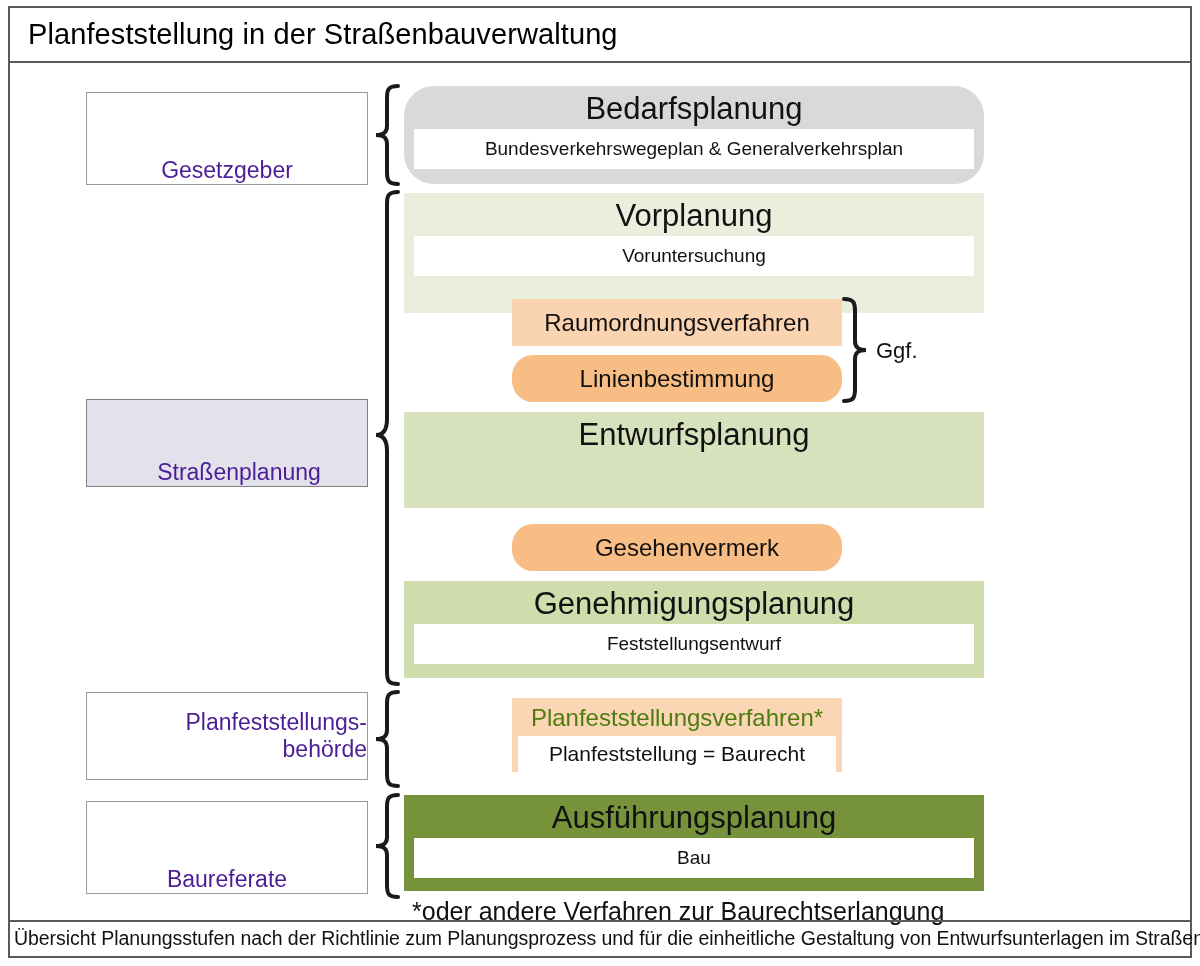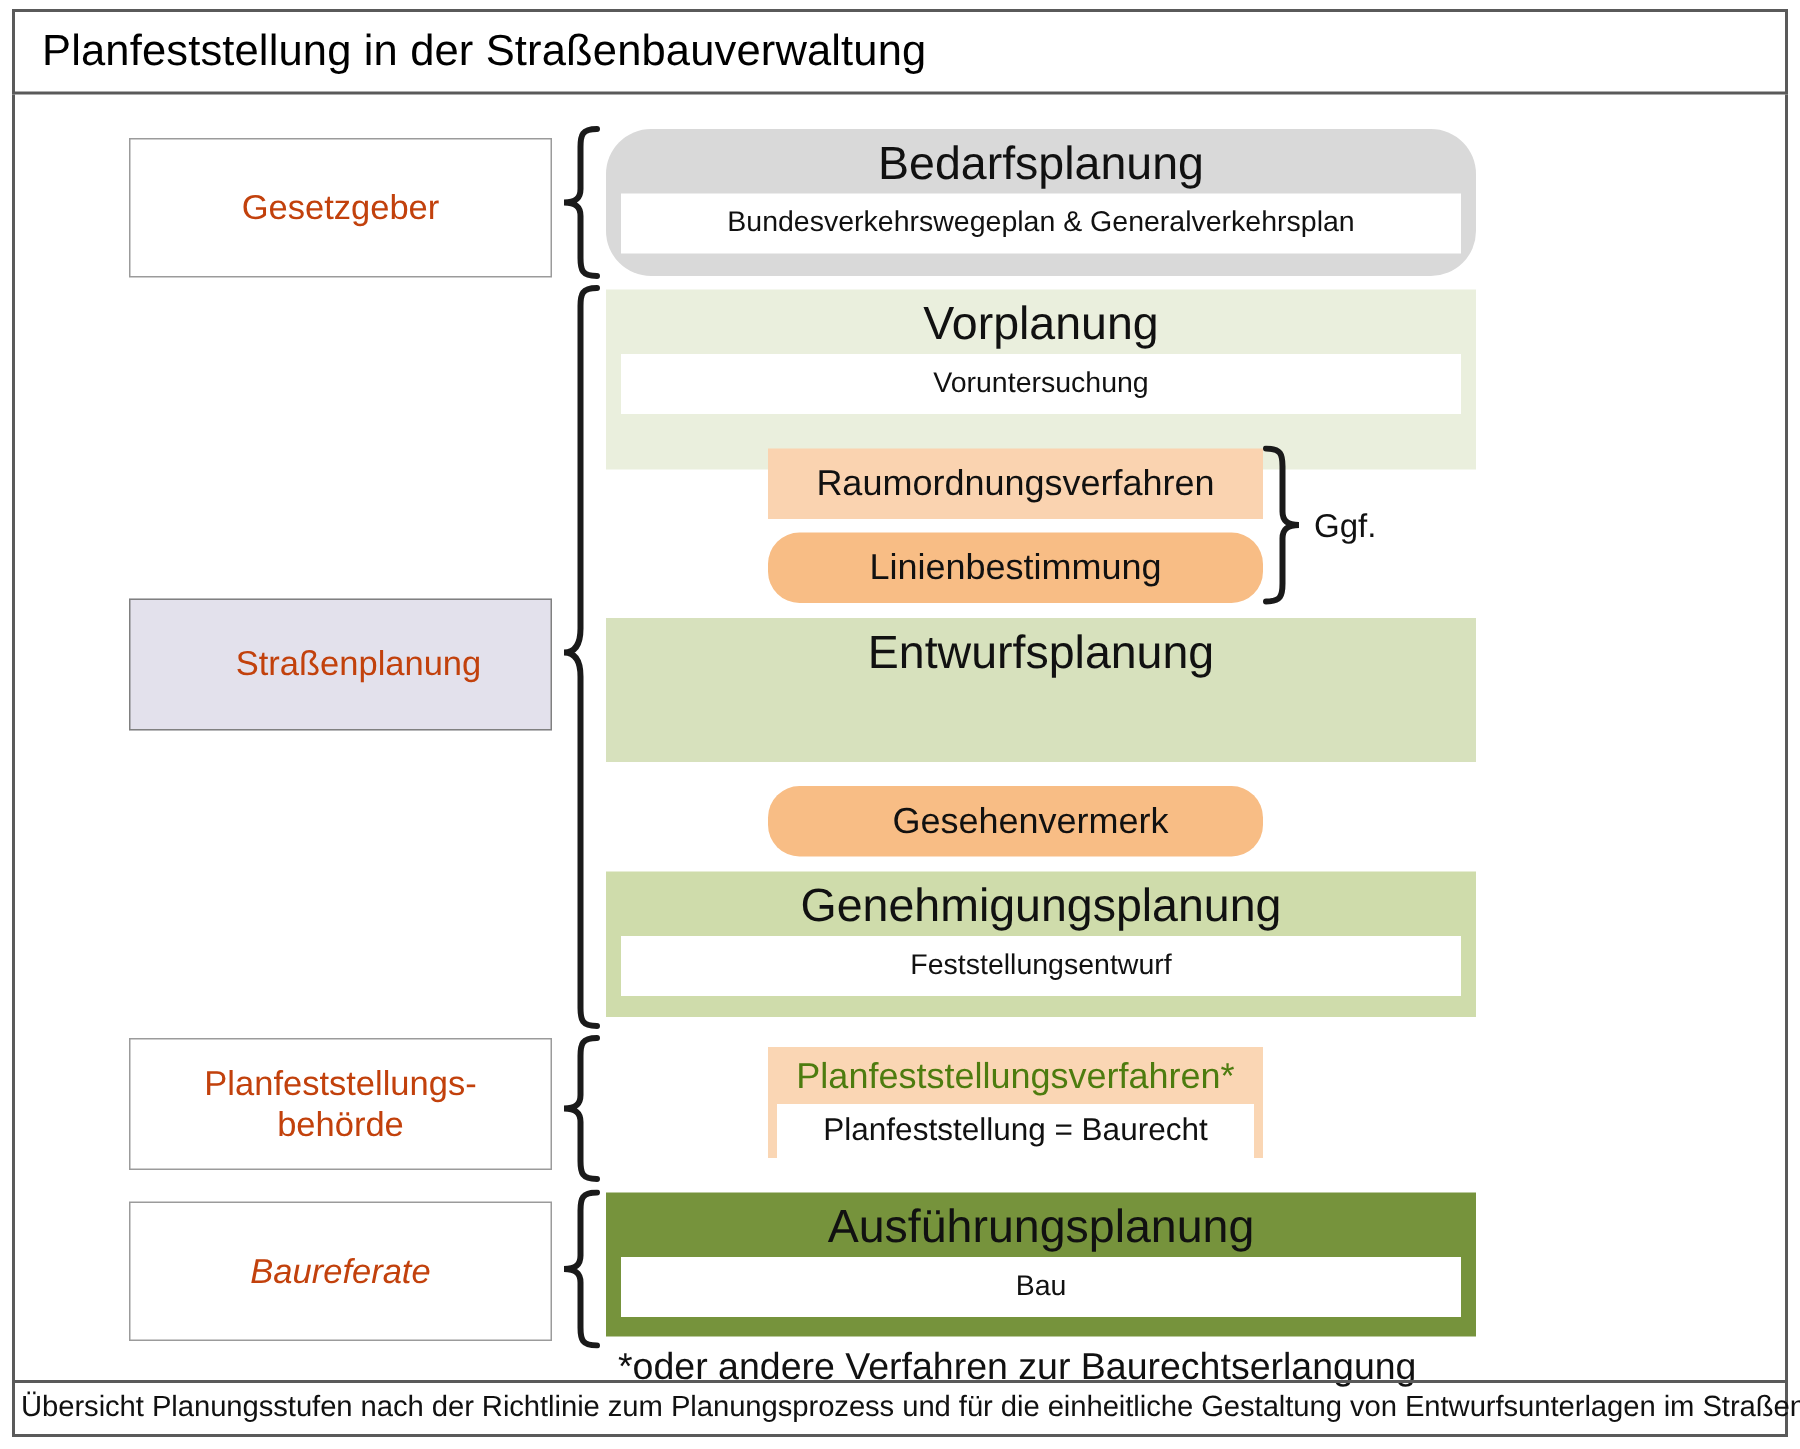--- a/index.html
+++ b/index.html
@@ -54,26 +54,26 @@
     white-space: nowrap;
   }
 
   
   .role-box {
     position: absolute;
     box-sizing: border-box;
     border: 1px solid #9b9b9b;
     background: #ffffff;
     display: flex;
-    align-items: center;
+    align-items: flex-end;
     justify-content: center;
     text-align: center;
     font-size: 23px;
     line-height: 1.18;
-    color: #c2410c;
+    color: #4c1d95;
   }
   .role-box.lavender {
     background: #e3e1ec;
     border: 1px solid #808080;
     padding-left: 24px;
   }
 
   
   .brace {
     position: absolute;
@@ -213,21 +213,21 @@
 
   <div class="role-box lavender" style="left:86px; top:399px; width:282px; height:88px;">
     <span>Straßenplanung</span>
   </div>
 
   <div class="role-box" style="left:86px; top:692px; width:282px; height:88px; flex-direction:column;">
     <span>Planfeststellungs-</span>
     <span>behörde</span>
   </div>
 
-  <div class="role-box" style="left:86px; top:801px; width:282px; height:93px;font-style:italic;">
+  <div class="role-box" style="left:86px; top:801px; width:282px; height:93px;">
     <span>Baureferate</span>
   </div>
 
   <div class="brace" style="left:374px; top:84px; height:102px;">
     <svg viewBox="0 0 26 102" preserveAspectRatio="none">
       <path d="M24 2 C14 2 13 6 13 14 L13 42 C13 48 10 51 2 51 C10 51 13 54 13 60 L13 88 C13 96 14 100 24 100"></path>
     </svg>
   </div>
 
   <div class="brace" style="left:374px; top:190px; height:496px;">

